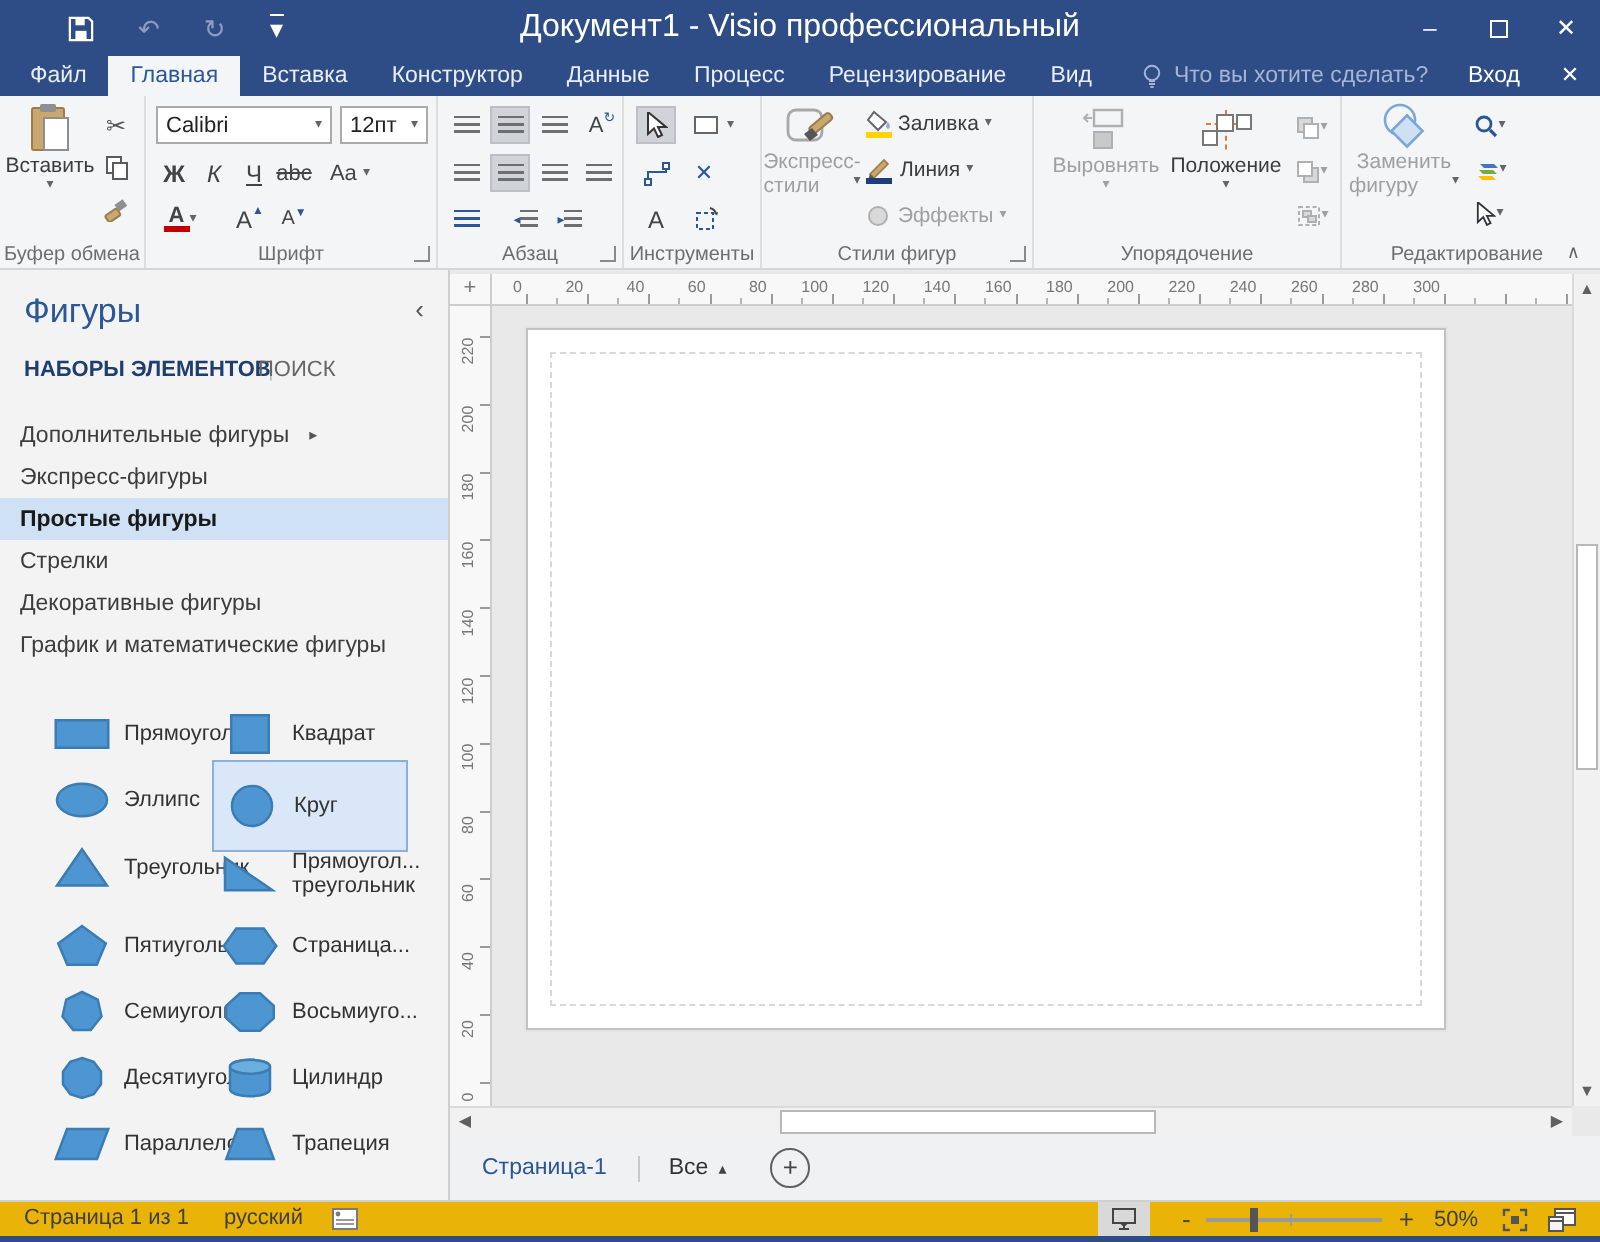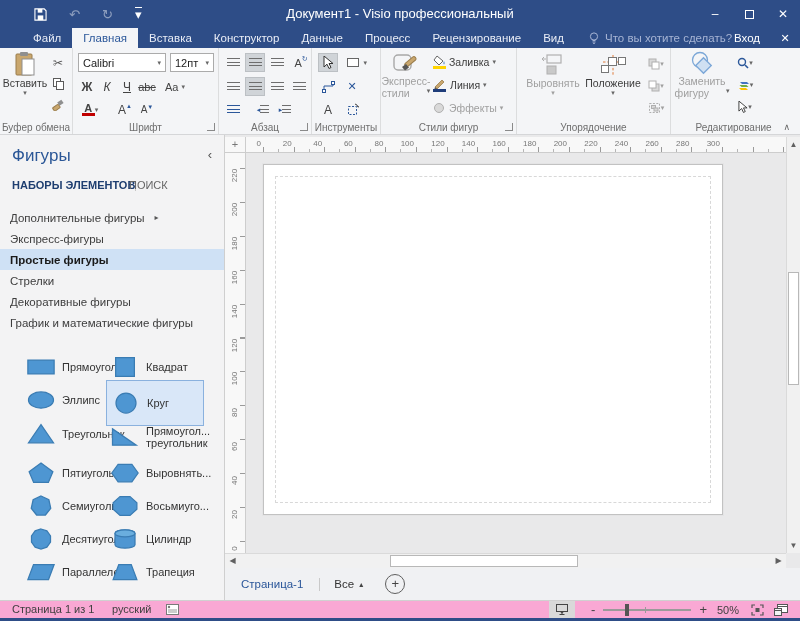--- a/index.html
+++ b/index.html
@@ -6,27 +6,27 @@
   html,body{width:800px;height:621px;overflow:hidden}
   body{font-family:"Liberation Sans","DejaVu Sans",sans-serif;position:relative;background:#fff;
        --accent:#2e4d87; --blue:#2b579a; --shape-fill:#4e96d2; --shape-stroke:#3a7cb3;}
 
   
   .titlebar{position:absolute;left:0;top:0;width:800px;height:28px;background:var(--accent);color:#fff}
   .qat{position:absolute;left:34px;top:0;height:28px;display:flex;align-items:center;gap:22px}
   .qat .dim{opacity:.45}
   .qat span{font-size:13px;line-height:1}
   .qat-custom{display:inline-flex;flex-direction:column;align-items:center;font-size:8px;line-height:4px}
-  .title-text{position:absolute;left:0;right:0;top:0;line-height:28px;text-align:center;font-size:13px;color:#fff}
+  .title-text{position:absolute;left:0;right:0;top:0;line-height:28px;text-align:center;font-size:16px;color:#fff}
   .winbtns{position:absolute;right:0;top:0;height:28px;display:flex}
   .winbtn{width:34px;height:28px;display:flex;align-items:center;justify-content:center;font-size:12px;color:#fff}
   .maxbox{width:9px;height:9px;border:1px solid #fff;display:inline-block}
 
   
-  .tabrow{position:absolute;left:0;top:28px;width:800px;height:20px;background:var(--accent);display:flex;align-items:stretch;padding-left:22px}
+  .tabrow{position:absolute;left:0;top:28px;width:800px;height:20px;background:var(--accent);display:flex;align-items:stretch;padding-left:4px}
   .tab{padding:0 11px;font-size:11.5px;line-height:20px;color:#e9edf6}
   .tab.active{background:#f4f5f7;color:var(--blue)}
   .tellme{margin-left:14px;display:flex;align-items:center;gap:6px;color:#a6b4d4;font-size:11.5px}
   .signin{margin-left:auto;margin-right:10px;font-size:11.5px;line-height:20px;color:#fff}
   .tab-close{width:30px;text-align:center;line-height:20px;color:#fff;font-size:11px}
 
   
   .ribbon{position:absolute;left:0;top:48px;width:800px;height:87px;background:#f4f5f7;border-bottom:1px solid #d5d6d8}
   .grp{position:absolute;top:0;height:86px;border-right:1px solid #dcddde}
   .grp-label{position:absolute;left:0;right:0;bottom:1px;text-align:center;font-size:10px;color:#6e6e6e}
@@ -75,21 +75,21 @@
   .vthumb{position:absolute;left:1px;width:11px;background:#fff;border:1px solid #b8b8b8}
   .hthumb{position:absolute;top:1px;height:12px;background:#fff;border:1px solid #b8b8b8}
   .pagebar{position:absolute;left:0;bottom:0;width:575px;height:32px;background:#f0f1f3;display:flex;align-items:center}
   .pgname{margin-left:16px;font-size:11.5px;color:#2a5699}
   .pgdiv{width:1px;height:13px;background:#c9c9c9;margin-left:16px}
   .pgall{margin-left:14px;font-size:11.5px;color:#333}
   .pgarrow{margin-left:5px;font-size:8px;color:#444}
   .addpage{margin-left:22px;width:20px;height:20px;border:1.5px solid #5f5f5f;border-radius:50%;color:#444;font-size:13px;line-height:17px;text-align:center}
 
   
-  .statusbar{position:absolute;left:0;top:600px;width:800px;height:18px;background:#f9a8d4;border-top:1px solid #d0d0d0;font-size:11px;color:#3f3f3f}
+  .statusbar{position:absolute;left:0;top:600px;width:800px;height:18px;background:#eab308;border-top:1px solid #d0d0d0;font-size:11px;color:#3f3f3f}
   .statusbar .lft{position:absolute;top:0;line-height:17px}
   .zoomctl{position:absolute;right:0;top:0;height:17px;display:flex;align-items:center}
   .presbox{width:26px;height:17px;background:#d9d9d9;display:flex;align-items:center;justify-content:center}
   .ztrack{width:88px;height:2px;background:#9a9a9a;margin:0 8px;position:relative}
   .zthumb{position:absolute;left:22px;top:-5px;width:4px;height:12px;background:#555}
   .zmid{position:absolute;left:42px;top:-2px;width:1px;height:6px;background:#9a9a9a}
   .accentline{position:absolute;left:0;top:618px;width:800px;height:3px;background:var(--accent)}
   svg{display:block}
 </style>
 </head>
@@ -484,21 +484,21 @@
         </svg>
       </span>
     <span class="slab">Пятиуголь...</span>
   </div>
   <div class="cell" style="left:106px;top:321px;width:98px">
     <span class="sic">
         <svg viewBox="0 0 24 18">
           <polygon class="shape" points="6.5,2 17.5,2 22.5,9 17.5,16 6.5,16 1.5,9"></polygon>
         </svg>
       </span>
-    <span class="slab">Выровнять...</span>
+    <span class="slab">Страница...</span>
   </div>
   <div class="cell" style="left:22px;top:354px;width:84px">
     <span class="sic">
         <svg viewBox="0 0 24 18">
           <polygon class="shape" points="12,1 18.3,4 19.8,10.8 15.5,16.2 8.5,16.2 4.2,10.8 5.7,4"></polygon>
         </svg>
       </span>
     <span class="slab">Семиуголь...</span>
   </div>
   <div class="cell" style="left:106px;top:354px;width:98px">

